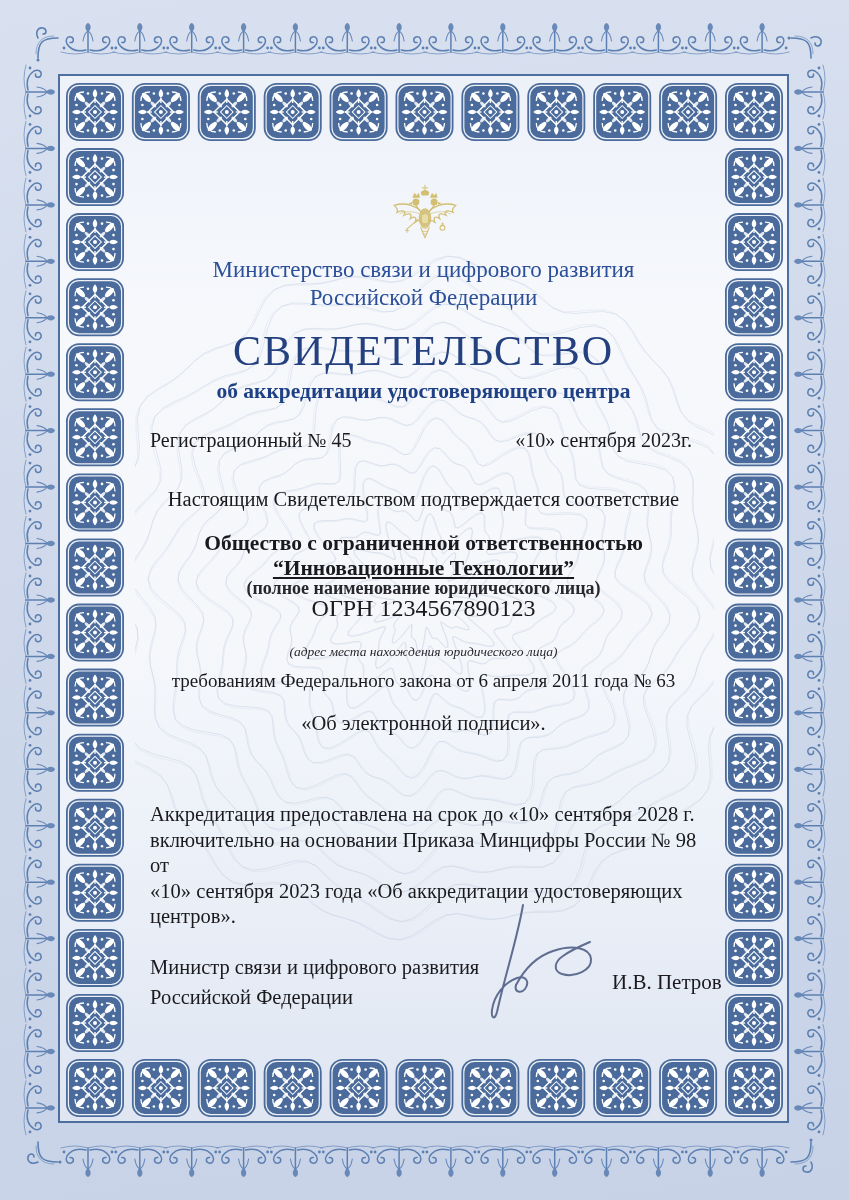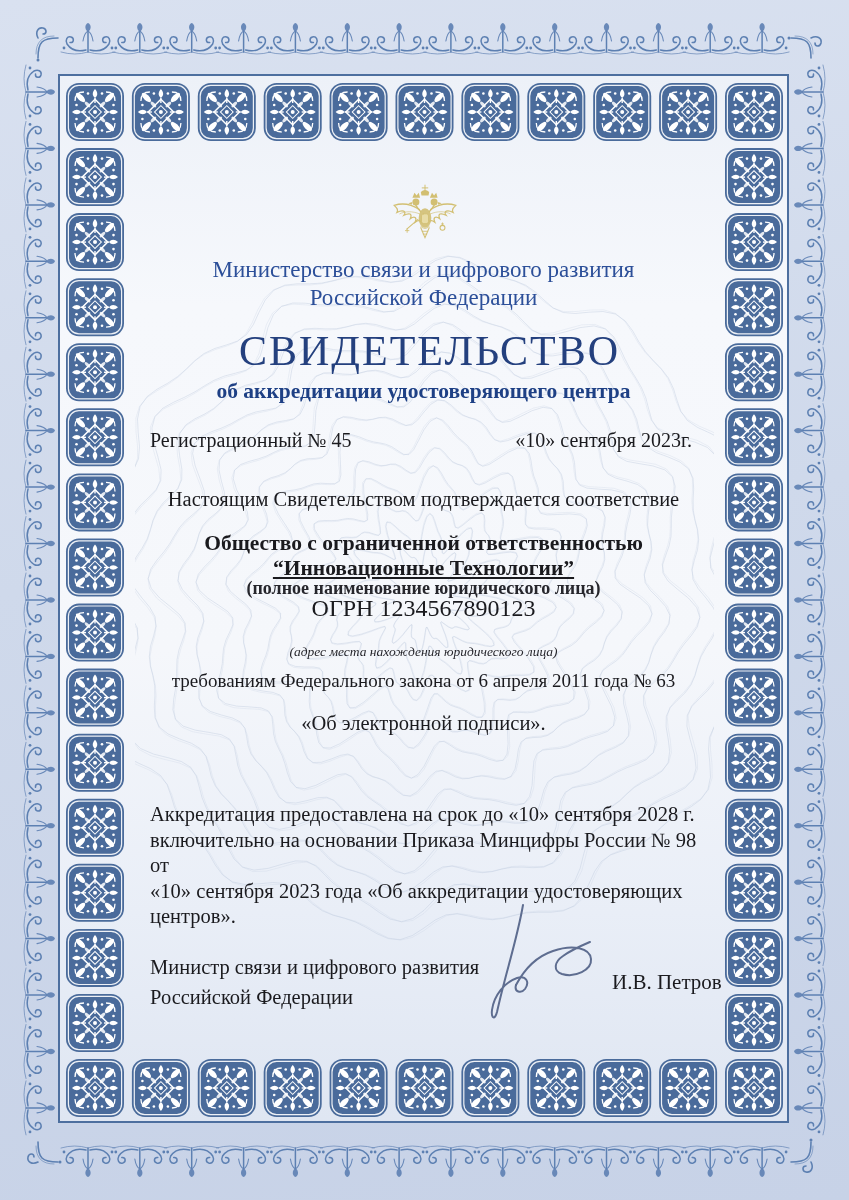--- a/index.html
+++ b/index.html
@@ -5,21 +5,21 @@
   html,body{margin:0;padding:0;background:#b9c6dd;}
   .page{position:relative;width:849px;height:1200px;overflow:hidden;
         background:linear-gradient(172deg,#d9e1f0 0%,#cfd9eb 45%,#c7d2e7 100%);
         font-family:"Liberation Serif","DejaVu Serif",serif;color:#1a1a1e;}
   .panel{position:absolute;left:58px;top:74px;width:727px;height:1045px;
          border:2.5px solid #4d6f9f;
          background:linear-gradient(180deg,#edf1f8 0%,#f6f8fc 22%,#f5f7fb 55%,#e9eef7 80%,#dfe6f2 100%);}
   svg.decor{position:absolute;left:0;top:0;pointer-events:none;}
   .c{position:absolute;left:61px;width:725px;text-align:center;}
   .ministry{top:256px;font-size:23px;line-height:28px;color:#2c4f99;}
-  .title{top:327px;font-size:42px;line-height:48px;letter-spacing:2px;color:#24407e;padding-left:6px;}
+  .title{top:327px;font-size:42px;line-height:48px;letter-spacing:2px;color:#24407e;}
   .subtitle{top:379px;font-size:21.5px;font-weight:bold;color:#1e4085;}
   .reg-left{position:absolute;left:150px;top:429px;font-size:20px;}
   .reg-right{position:absolute;right:157px;top:429px;font-size:20px;}
   .statement{top:488px;font-size:20.5px;}
   .org1{top:531px;font-size:21.5px;font-weight:bold;}
   .org2{top:556px;font-size:21.5px;font-weight:bold;text-decoration:underline;}
   .cap1{top:578px;font-size:18px;color:#26262c;font-weight:bold;}
   .ogrn{top:595px;font-size:24px;}
   .addr{top:622px;font-size:21.5px;}
   .cap2{top:644px;font-size:13.5px;color:#26262c;font-style:italic;}

